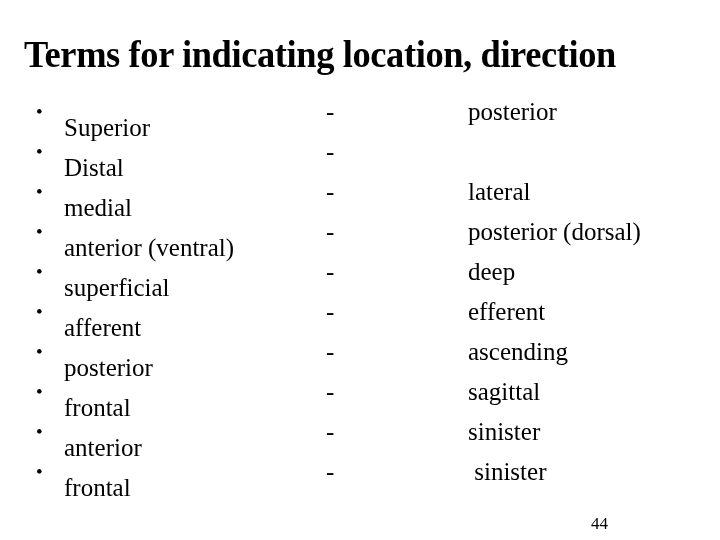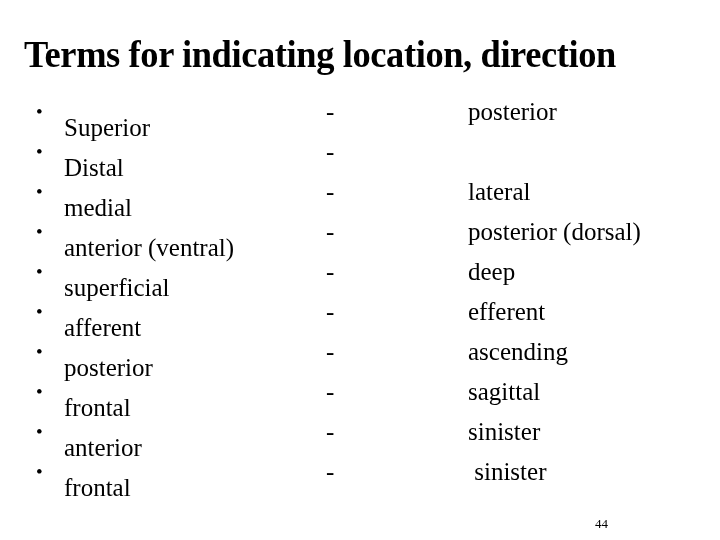--- a/index.html
+++ b/index.html
@@ -86,21 +86,21 @@
     left: 468px;
     top: 0;
     white-space: pre;
   }
 
   
   #page-number {
     position: absolute;
     right: 16px;
     bottom: 8px;
-    font-size: 13px;
+    font-size: 17px;
     line-height: 16px;
     color: #000000;
   }
 </style>
 </head>
 <body>
 
 <div id="slide">
 
   <h1 id="slide-title">Terms for indicating location, direction</h1>

